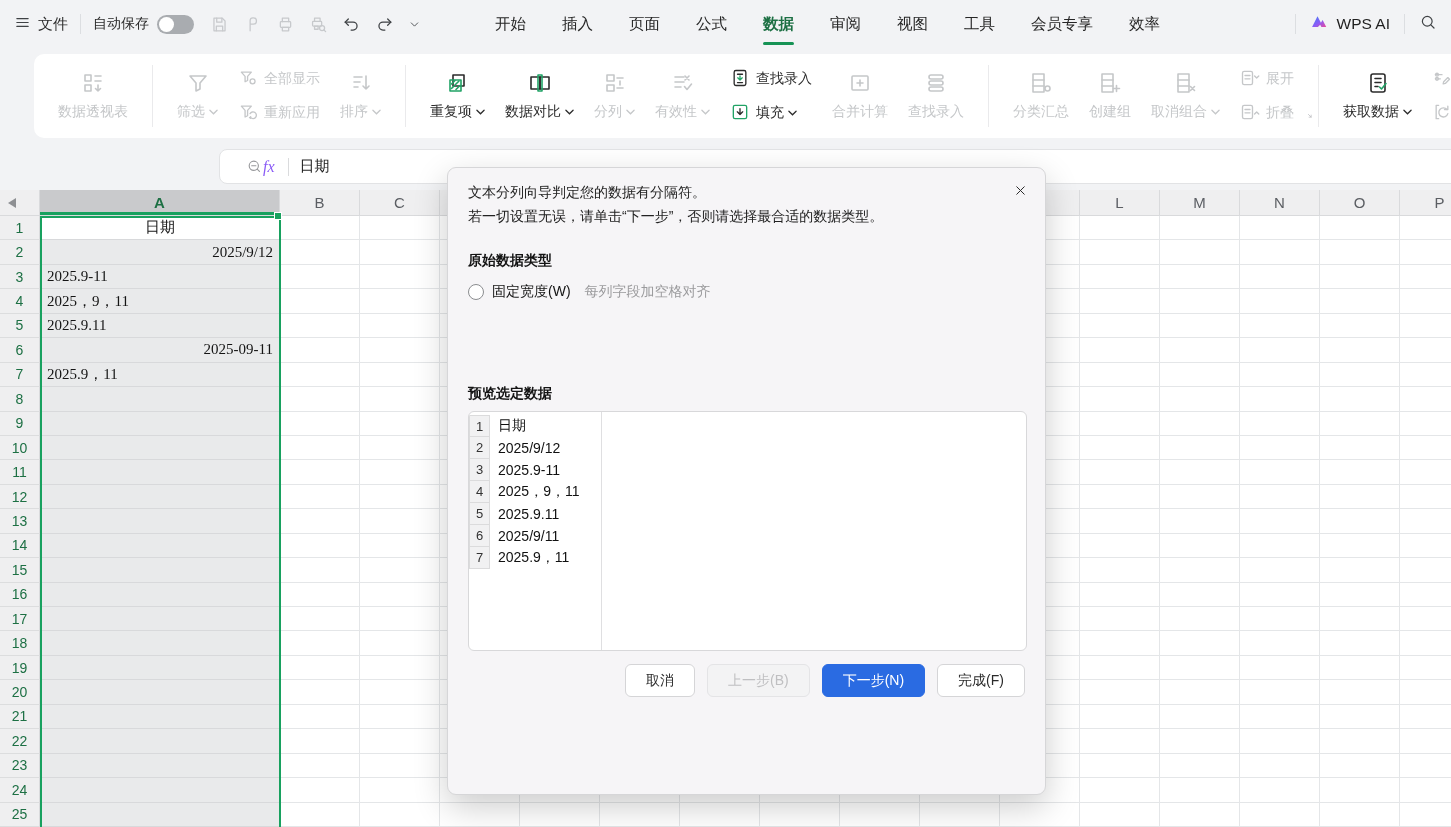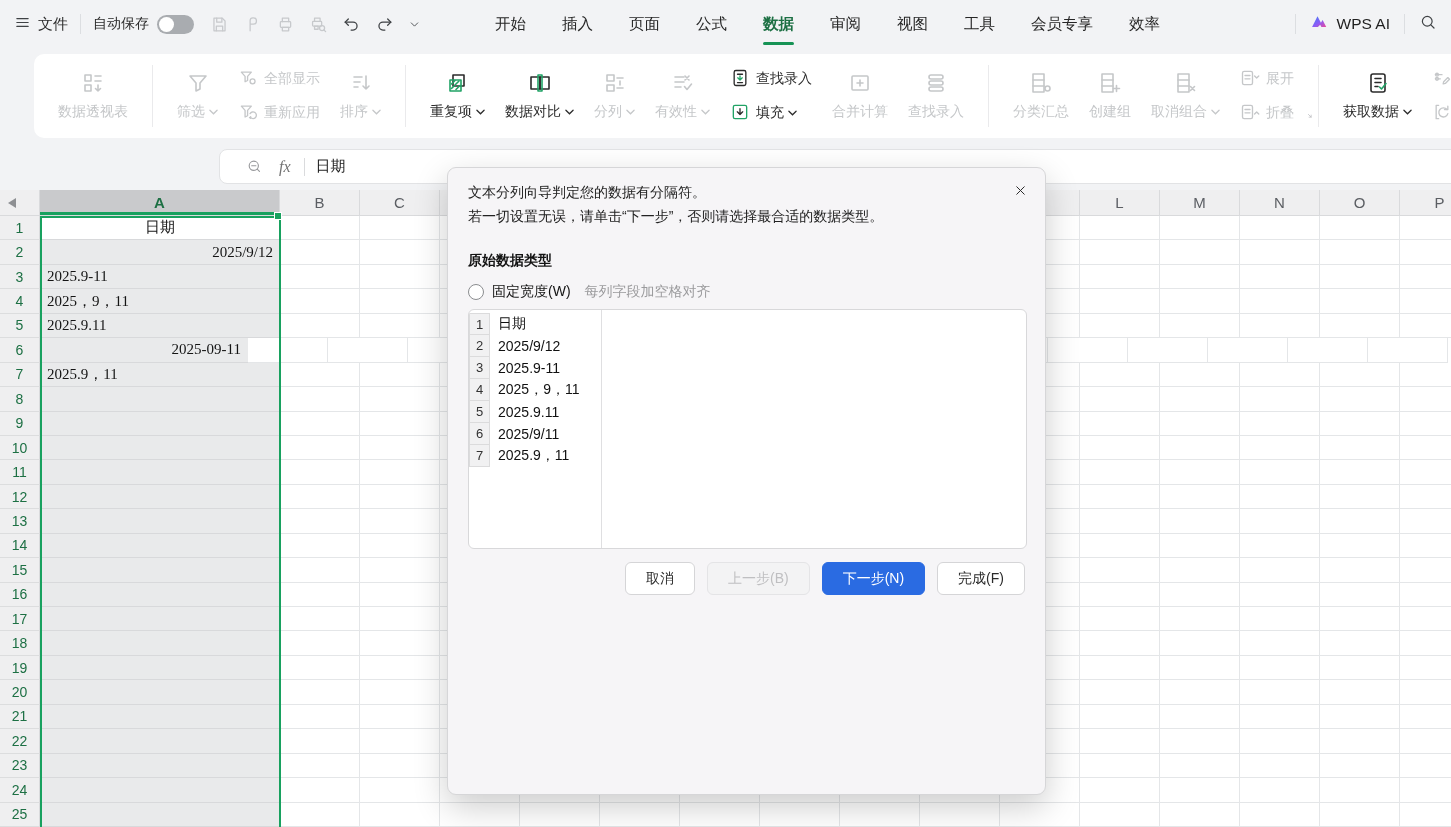--- a/index.html
+++ b/index.html
@@ -39,21 +39,21 @@
   svg .g { stroke:var(--c-ic-green); }
   .arrow svg { display:block; }
   .launcher { position:absolute; right:5px; bottom:4px; color:#b9bbbe; }
 
   
   .formula-row { position:absolute; top:145px; left:0; right:0; height:45px; }
   .name-box { position:absolute; left:15px; top:4px; width:193px; height:35px; background:#fff; border:1px solid #e2e3e5; border-radius:8px; display:flex; align-items:center; justify-content:center; font-size:14px; color:#333; }
   .name-box .chev { position:absolute; right:10px; top:13px; color:#8d9093; }
   .fx-bar { position:absolute; left:219px; top:4px; right:-8px; height:35px; background:#fff; border:1px solid #e2e3e5; border-radius:8px; display:flex; align-items:center; padding-left:26px; }
   .fx-bar .zo { color:#98999c; display:flex; }
-  .fx { font-family:"Liberation Serif",serif; font-style:italic; font-size:16px; color:#737373; margin-left:16px; }
+  .fx { font-family:"Liberation Serif",serif; font-style:italic; font-size:16px; color:#8b5cf6; margin-left:0; }
   .fdiv { width:1px; height:18px; background:#dadbdd; margin:0 11px 0 13px; }
   .fval { font-family:"Liberation Serif","DejaVu Serif",serif; font-size:15px; color:#1c1c1c; }
 
   
   .grid { position:absolute; top:190px; left:0; width:1480px; background:#fff; }
   .ghead { display:flex; height:26px; }
   .corner { width:40px; flex:none; background:#efeff0; border-right:1px solid #d9dadc; border-bottom:1px solid #d9dadc; position:relative; }
   .corner i { position:absolute; left:8px; top:8px; width:0; height:0; border-top:5px solid transparent; border-bottom:5px solid transparent; border-right:8px solid #8e9093; }
   .gcol { flex:none; display:flex; align-items:center; justify-content:center; background:#efeff0; border-right:1px solid #d9dadc; border-bottom:1px solid #d9dadc; font-size:15px; color:#5b5e63; }
   .gcol.sel { background:#c9cacc; color:var(--c-green-text); font-weight:bold; box-shadow:inset 0 -3px 0 var(--c-green-sel); }
@@ -594,21 +594,21 @@
         <div class="gcell" style="width: 80px;"></div>
         <div class="gcell" style="width: 80px;"></div>
         <div class="gcell" style="width: 80px;"></div>
         <div class="gcell" style="width: 80px;"></div>
         <div class="gcell" style="width: 80px;"></div>
         <div class="gcell" style="width: 80px;"></div>
         <div class="gcell" style="width: 80px;"></div>
       </div>
       <div class="grow">
         <div class="rownum">6</div>
-        <div class="gcell ca al-r" style="width: 208px;">2025-09-11</div>
+        <div class="gcell ca al-r" style="width: 240px;">2025-09-11</div>
         <div class="gcell" style="width: 80px;"></div>
         <div class="gcell" style="width: 80px;"></div>
         <div class="gcell" style="width: 80px;"></div>
         <div class="gcell" style="width: 80px;"></div>
         <div class="gcell" style="width: 80px;"></div>
         <div class="gcell" style="width: 80px;"></div>
         <div class="gcell" style="width: 80px;"></div>
         <div class="gcell" style="width: 80px;"></div>
         <div class="gcell" style="width: 80px;"></div>
         <div class="gcell" style="width: 80px;"></div>
@@ -1012,20 +1012,21 @@
       <div class="intro">
         <p>文本分列向导判定您的数据有分隔符。</p>
         <p>若一切设置无误，请单击“下一步”，否则请选择最合适的数据类型。</p>
       </div>
       <div class="sec-h">原始数据类型</div>
       <div class="radio-row">
         <span class="radio"></span>
         <span class="rlabel">固定宽度(W)</span>
         <span class="rdesc">每列字段加空格对齐</span>
       </div>
+      <div class="pv-head">预览选定数据</div>
       <div class="preview-box">
         <div class="pv-sep"></div>
         <div id="pvrows">
             <div class="pvrow">
               <span class="pvn">1</span>
               <span class="pvt">日期</span>
             </div>
             <div class="pvrow">
               <span class="pvn">2</span>
               <span class="pvt">2025/9/12</span>

